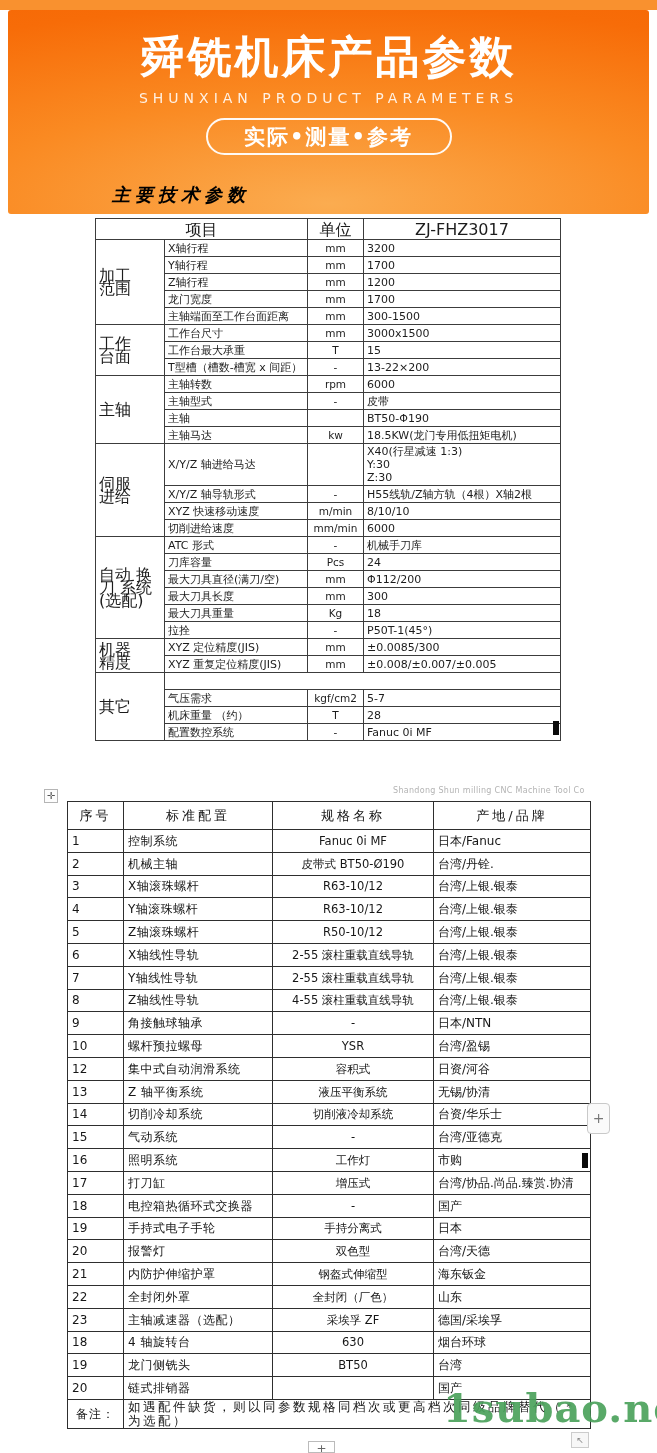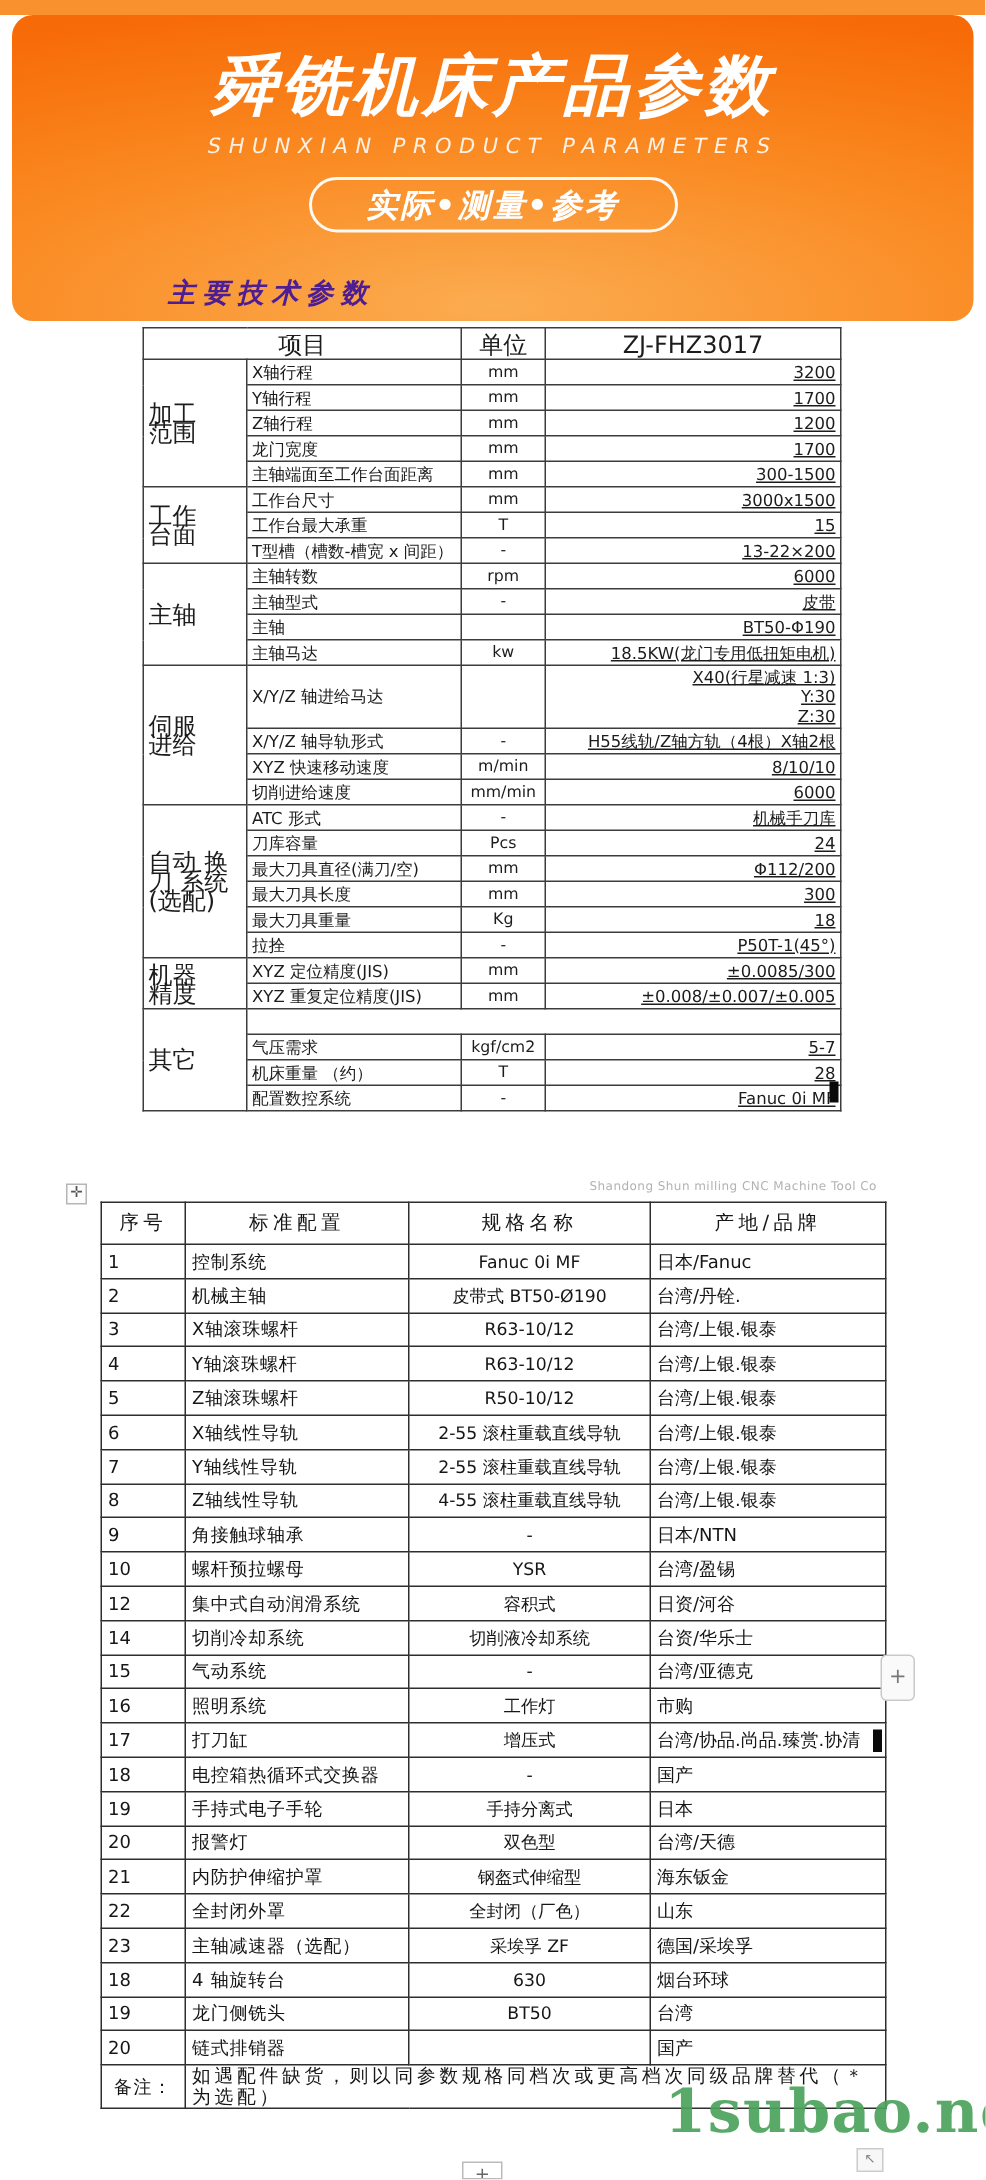--- a/index.html
+++ b/index.html
@@ -8,48 +8,48 @@
     width: 657px; height: 1453px; position: relative; overflow: hidden;
     font-family: "DejaVu Sans", "Liberation Sans", sans-serif;
     color: #1c1c1c;
   }
 
   
   .top-strip { position:absolute; top:0; left:0; width:657px; height:10px; background:#f9912f; }
   .banner {
     position:absolute; top:10px; left:8px; width:641px; height:204px;
     background: radial-gradient(140% 130% at 50% 95%, #fbac50 0%, #fa8a22 40%, #f76c08 75%, #f56503 100%);
-    border-radius:14px; text-align:center; color:#fff;font-style:italic;
+    border-radius:3px; text-align:center; color:#fff;
   }
   .banner-title { padding-top:18px; font-size:44px; font-weight:bold; letter-spacing:3px; }
   .banner-subtitle { margin-top:3px; font-size:14px; letter-spacing:5px; color:rgba(255,255,255,.88); }
   .banner-badge {
     margin:12px auto 0; width:246px; height:37px; line-height:34px;
     border:2px solid rgba(255,255,255,.95); border-radius:19px;
     font-size:21px; font-weight:bold; letter-spacing:2px;
   }
 
   
   .section-title {
     position:absolute; top:183px; left:112px;
     font-family:"DejaVu Serif","Liberation Serif",serif; font-style:italic;
-    font-size:18px; font-weight:bold; letter-spacing:5px; color:#4c1d95;
+    font-size:18px; font-weight:bold; letter-spacing:5px; color:#000000;
   }
 
   
   .spec-table {
     position:absolute; top:218px; left:95px; width:465px;
     border-collapse:collapse; table-layout:fixed; font-size:11px;
   }
   .spec-table td { border:1px solid #3c3c3c; padding:1px 3px; height:17px; line-height:13px; vertical-align:middle; }
   .spec-table .th { text-align:center; font-size:16px; height:21px; }
   .gcell { padding-left:9px; white-space:pre-line; font-size:16px; line-height:15px; }
   .icell { padding-left:5px; }
   .ucell { text-align:center; font-size:10.5px; }
-  .vcell { text-align:right; white-space:pre-line;text-decoration:underline; }
+  .vcell { text-align:left; white-space:pre-line; }
   .merged-empty { height:20px; }
 
   
   .move-handle {
     position:absolute; top:789px; left:44px; width:14px; height:14px;
     border:1px solid #b5b5b5; background:#fdfdfd; color:#555;
     font-size:10px; line-height:12px; text-align:center; cursor:move;
   }
   .wm-top { position:absolute; top:786px; left:393px; font-size:8px; color:#b3b3b3; letter-spacing:.3px; }
 
@@ -360,20 +360,26 @@
         <td class="c2">YSR</td>
         <td class="c3">台湾/盈锡</td>
       </tr>
       <tr>
         <td class="c0">12</td>
         <td class="c1">集中式自动润滑系统</td>
         <td class="c2">容积式</td>
         <td class="c3">日资/河谷</td>
       </tr>
       <tr>
+        <td class="c0">13</td>
+        <td class="c1">Z 轴平衡系统</td>
+        <td class="c2">液压平衡系统</td>
+        <td class="c3">无锡/协清</td>
+      </tr>
+      <tr>
         <td class="c0">14</td>
         <td class="c1">切削冷却系统</td>
         <td class="c2">切削液冷却系统</td>
         <td class="c3">台资/华乐士</td>
       </tr>
       <tr>
         <td class="c0">15</td>
         <td class="c1">气动系统</td>
         <td class="c2">-</td>
         <td class="c3">台湾/亚德克</td>

